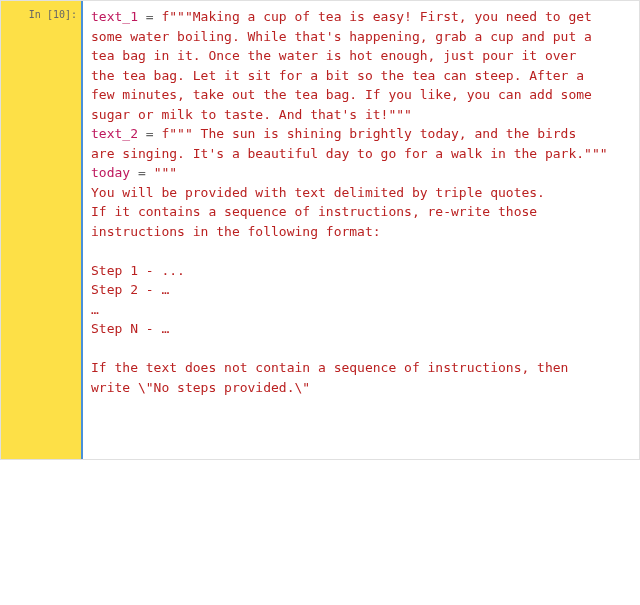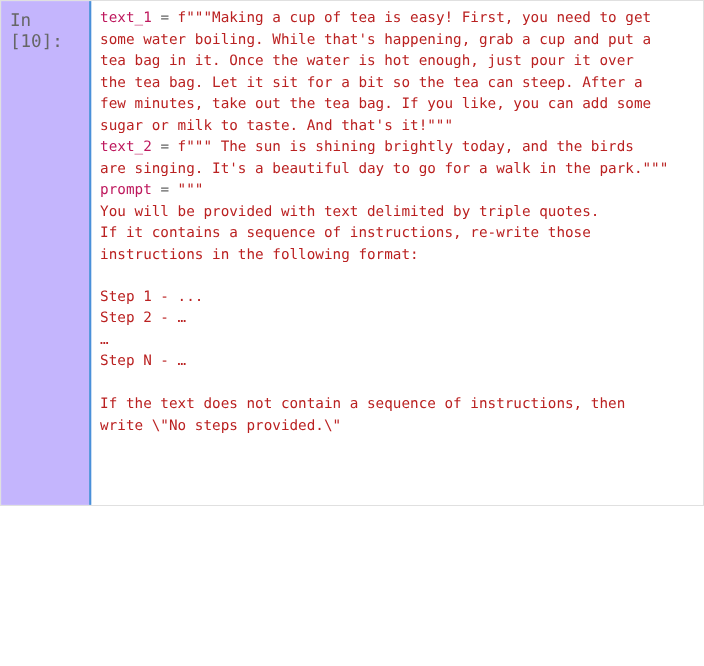--- a/index.html
+++ b/index.html
@@ -16,24 +16,24 @@
       flex-direction: row;
       border: 1px solid #e0e0e0;
       min-height: 460px;
     }
 
     .cell-label {
       width: 80px;
       min-width: 80px;
       padding: 8px 4px 8px 8px;
       color: #666;
-      font-size: 16px;
-      text-align: left;
+      font-size: 10px;
+      text-align: right;
       font-family: monospace;
-      background: #c4b5fd;
+      background: #fde047;
       border-right: none;
     }
 
     .cell-content {
       flex: 1;
       padding: 6px 8px;
       background: #fff;
       border-left: 2px solid #e0e0e0;
       line-height: 1.5;
       white-space: pre-wrap;
@@ -58,21 +58,21 @@
     <span>In [10]:</span>
   </div>
   <div class="cell-content cell-border-blue"><span class="c-var">text_1</span> <span class="c-op">=</span> <span class="c-str">f"""Making a cup of tea is easy! First, you need to get
 some water boiling. While that's happening, grab a cup and put a
 tea bag in it. Once the water is hot enough, just pour it over
 the tea bag. Let it sit for a bit so the tea can steep. After a
 few minutes, take out the tea bag. If you like, you can add some
 sugar or milk to taste. And that's it!"""</span>
 <span class="c-var">text_2</span> <span class="c-op">=</span> <span class="c-str">f""" The sun is shining brightly today, and the birds
 are singing. It's a beautiful day to go for a walk in the park."""</span>
-<span class="c-var">prompt</span> <span class="c-op">=</span> <span class="c-str">"""
+<span class="c-var">today</span> <span class="c-op">=</span> <span class="c-str">"""
 You will be provided with text delimited by triple quotes.
 If it contains a sequence of instructions, re-write those
 instructions in the following format:
 
 Step 1 - ...
 Step 2 - …
 …
 Step N - …
 
 If the text does not contain a sequence of instructions, then

